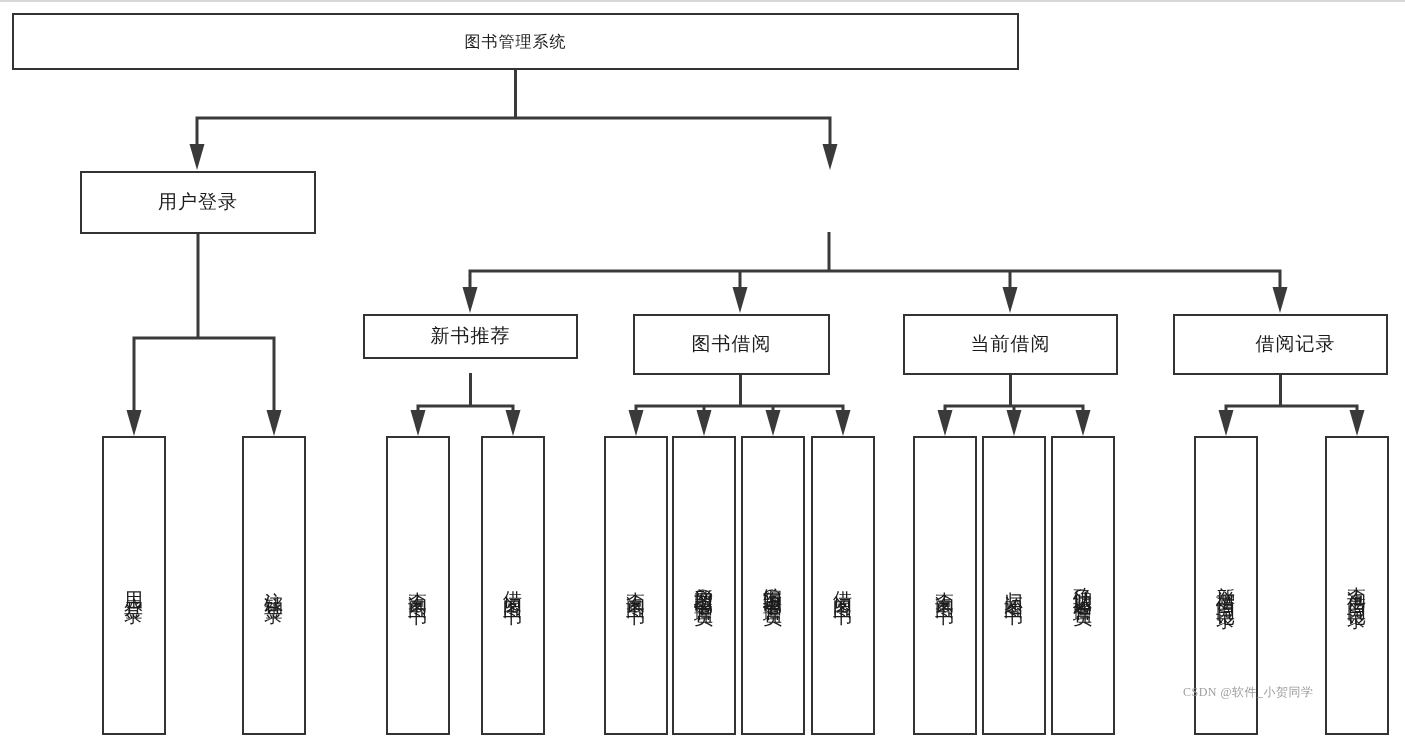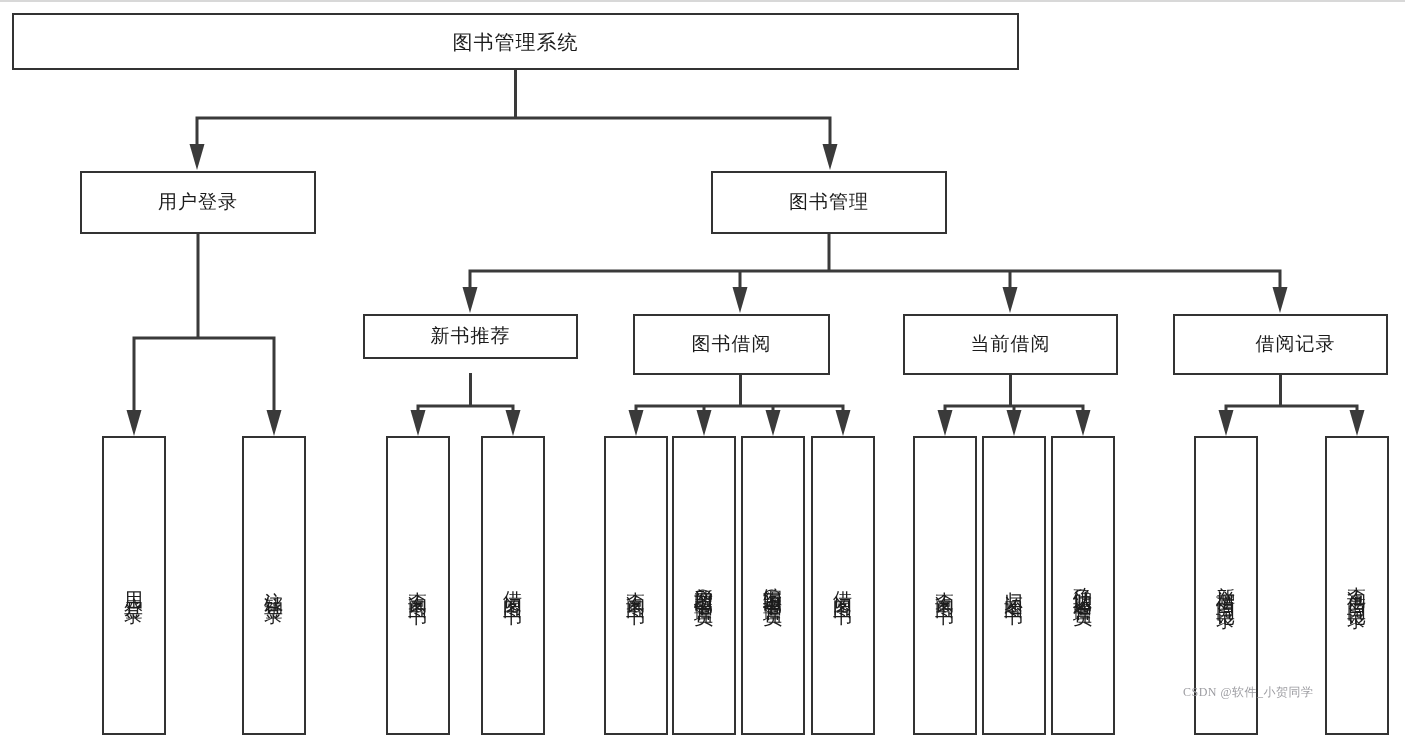--- a/index.html
+++ b/index.html
@@ -30,21 +30,21 @@
     position:absolute;
     box-sizing:border-box;
     background:#fff;
     border:2.5px solid var(--box-border);
     display:flex;align-items:center;justify-content:center;
     text-align:center;
     font-size:19px;
     letter-spacing:1px;
     line-height:1.2;
   }
-  .node.root{font-size:20px;}
+  .node.root{font-size:16px;}
   .node.vertical{
     writing-mode:vertical-rl;
     text-orientation:upright;
     letter-spacing:5px;
     font-size:19px;
     line-height:1;
   }
   .watermark{
     position:absolute;
     left:1183px;top:684px;
@@ -94,21 +94,20 @@
     <polygon points="1075.5,410 1090.5,410 1083,436"></polygon>
 
     <path d="M1280.5 373 V406 M1226 416 V406 H1357 V416"></path>
     <polygon points="1218.5,410 1233.5,410 1226,436"></polygon>
     <polygon points="1349.5,410 1364.5,410 1357,436"></polygon>
   </svg>
 
   <div class="node root" style="left:12px;top:13px;width:1007px;height:57px;">图书管理系统</div>
 
   <div class="node" style="left:80px;top:171px;width:236px;height:63px;">用户登录</div>
-  <div class="node" style="left:711px;top:171px;width:236px;height:63px;">图书管理</div>
 
   <div class="node" style="left:363px;top:314px;width:215px;height:45px;">新书推荐</div>
   <div class="node" style="left:633px;top:314px;width:197px;height:61px;">图书借阅</div>
   <div class="node" style="left:903px;top:314px;width:215px;height:61px;">当前借阅</div>
   <div class="node" style="left:1173px;top:314px;width:215px;height:61px;padding-left:30px;">借阅记录</div>
 
   <div class="node vertical" style="left:102px;top:436px;width:64px;height:299px;">用户登录</div>
   <div class="node vertical" style="left:242px;top:436px;width:64px;height:299px;">注销登录</div>
 
   <div class="node vertical" style="left:386px;top:436px;width:64px;height:299px;">查询图书</div>

